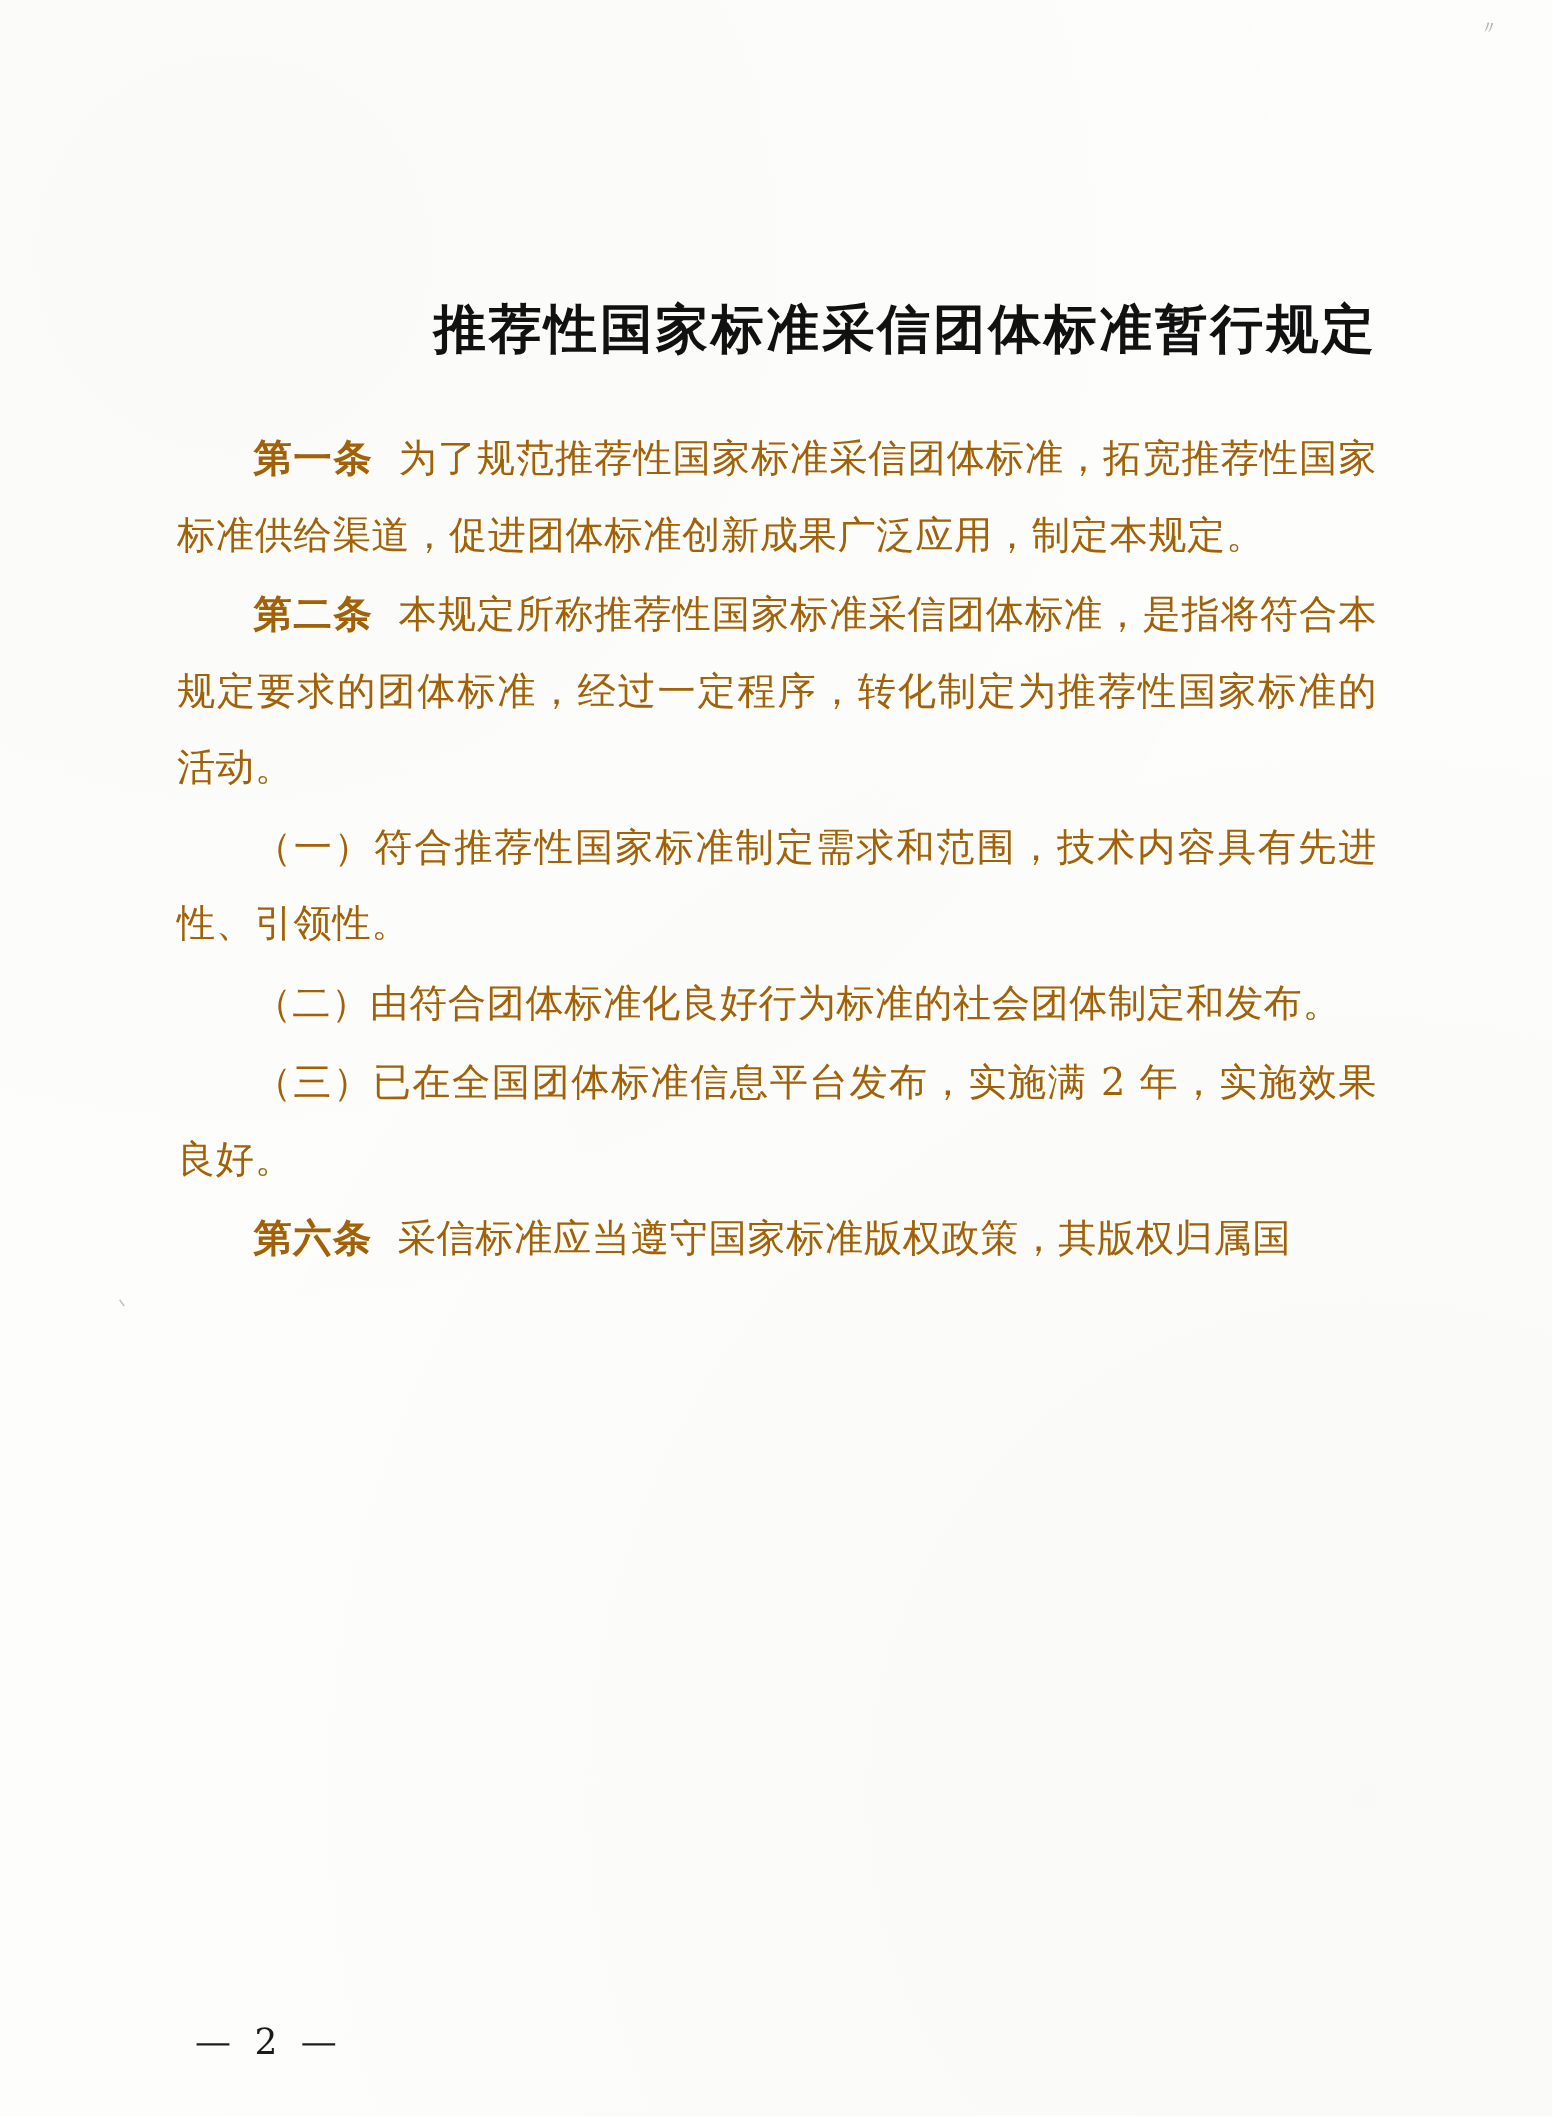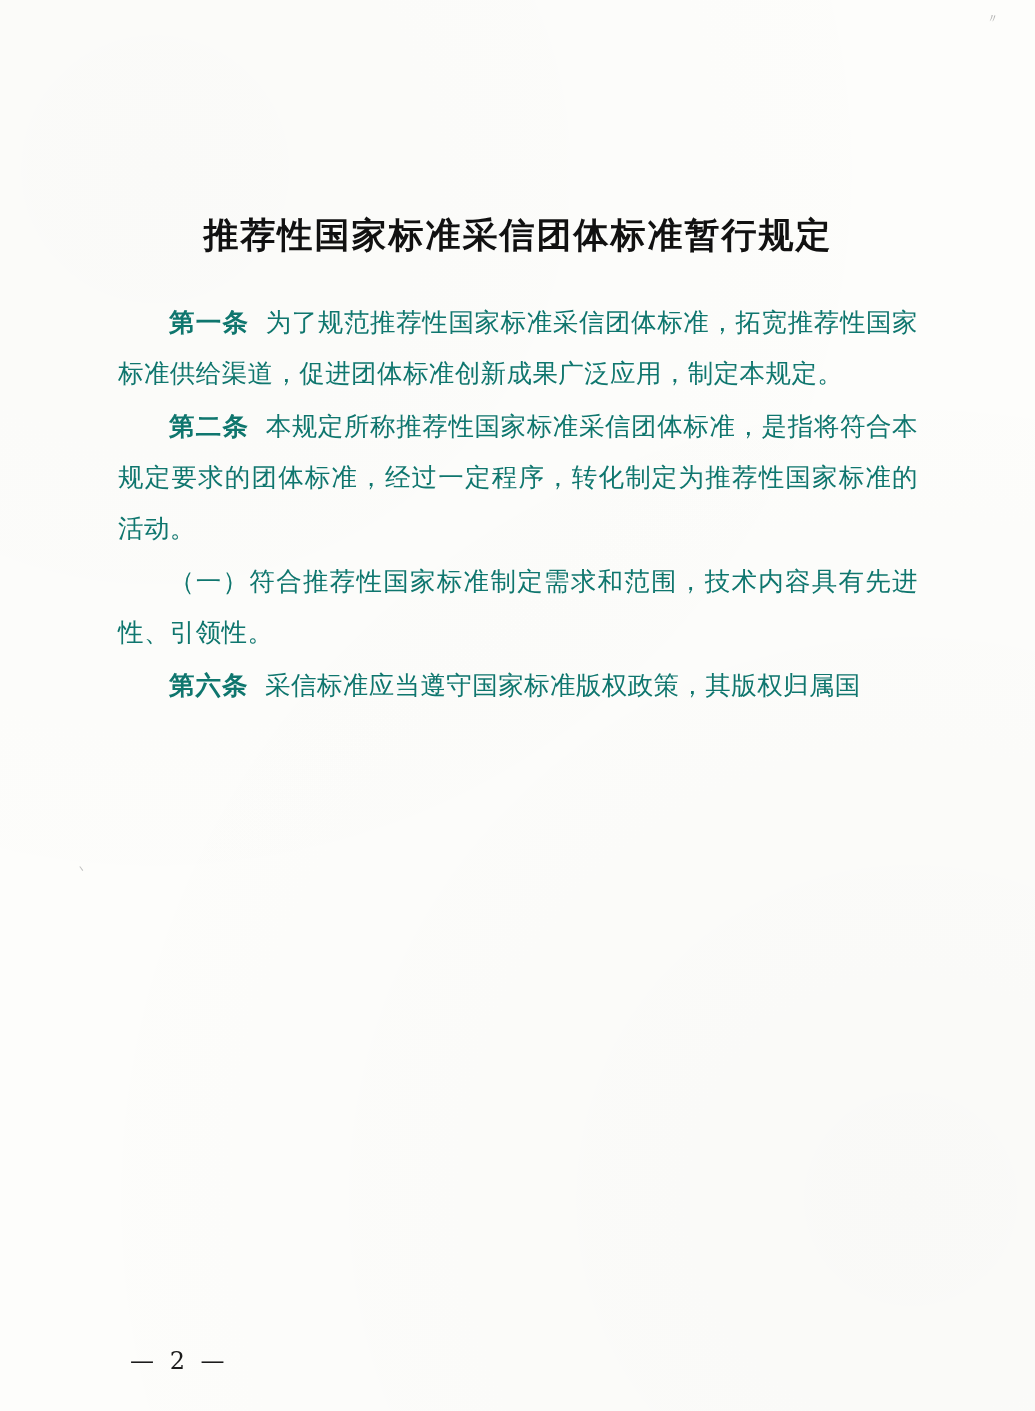--- a/index.html
+++ b/index.html
@@ -45,40 +45,40 @@
     font-size: 12px;
     opacity: 0.6;
   }
   .content {
     position: absolute;
     left: 118px;
     top: 0;
     width: 800px;
   }
   .doc-title {
-    margin: 16px;
+    margin: 0;
     padding-top: 196px;
-    text-align: center;
+    text-align: right;
     font-size: 35px;
     font-weight: 700;
     letter-spacing: 2px;
     font-family: "DejaVu Serif", "Liberation Serif", serif;
     color: #111111;
   }
   .body-text {
     margin-top: 38px;
   }
   p.para {
     margin: 0 0 2px 0;
     font-size: 25.5px;
     line-height: 51px;
     text-align: justify;
     text-justify: inter-ideograph;
     text-indent: 2em;
-    color: #0f766e;
+    color: #a16207;
     letter-spacing: 0.4px;
   }
   .art-label {
     font-weight: 700;
     letter-spacing: 1px;
     margin-right: 0.65em;
   }
   .page-number {
     position: absolute;
     left: 0;
@@ -113,21 +113,27 @@
 
       <p class="para">
         <span class="art-label">第二条</span><span>本规定所称推荐性国家标准采信团体标准，是指将符合本规定要求的团体标准，经过一定程序，转化制定为推荐性国家标准的活动。</span>
       </p>
 
 
       <p class="para">
         <span>（一）符合推荐性国家标准制定需求和范围，技术内容具有先进性、引领性。</span>
       </p>
 
+      <p class="para">
+        <span>（二）由符合团体标准化良好行为标准的社会团体制定和发布。</span>
+      </p>
 
+      <p class="para">
+        <span>（三）已在全国团体标准信息平台发布，实施满 2 年，实施效果良好。</span>
+      </p>
 
 
 
       <p class="para">
         <span class="art-label">第六条</span><span>采信标准应当遵守国家标准版权政策，其版权归属国</span>
       </p>
 
     </div>
   </div>
 

